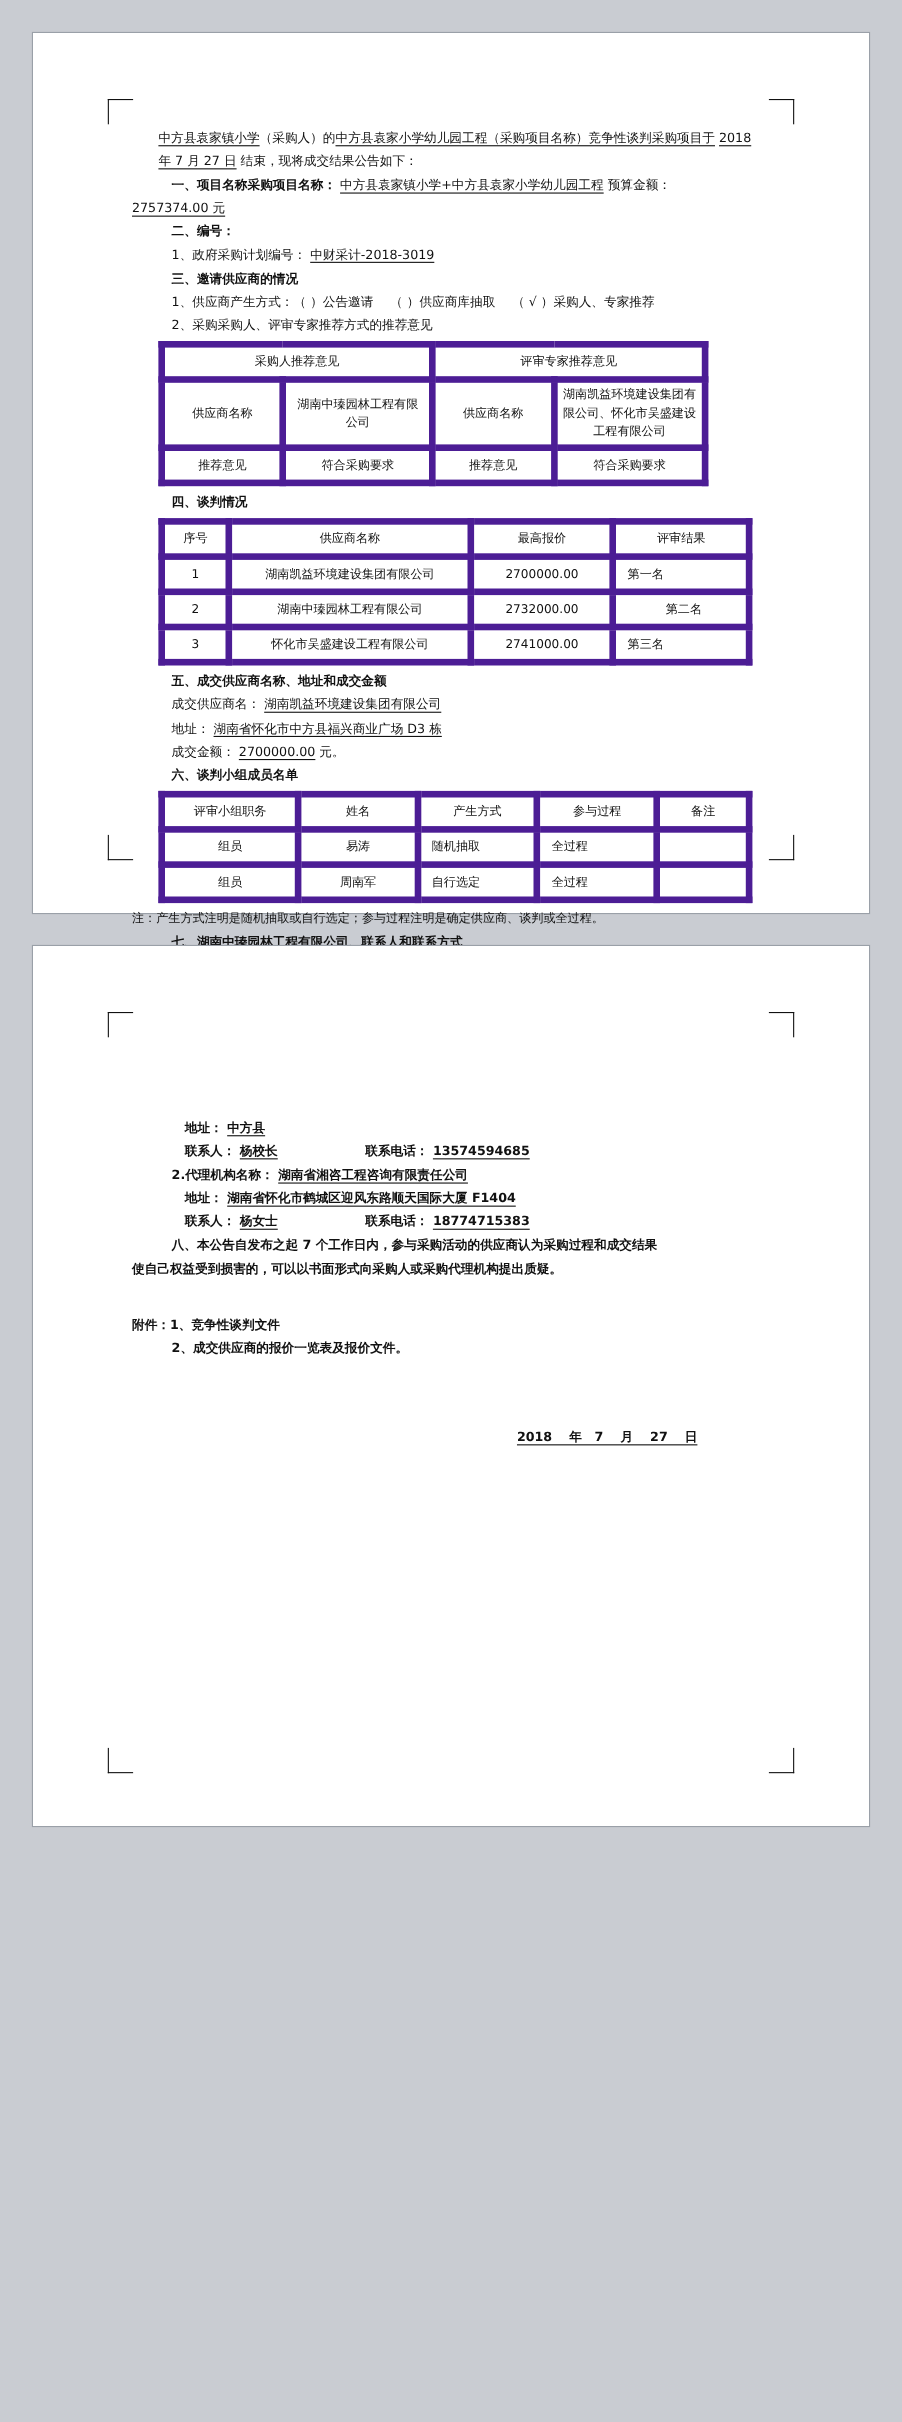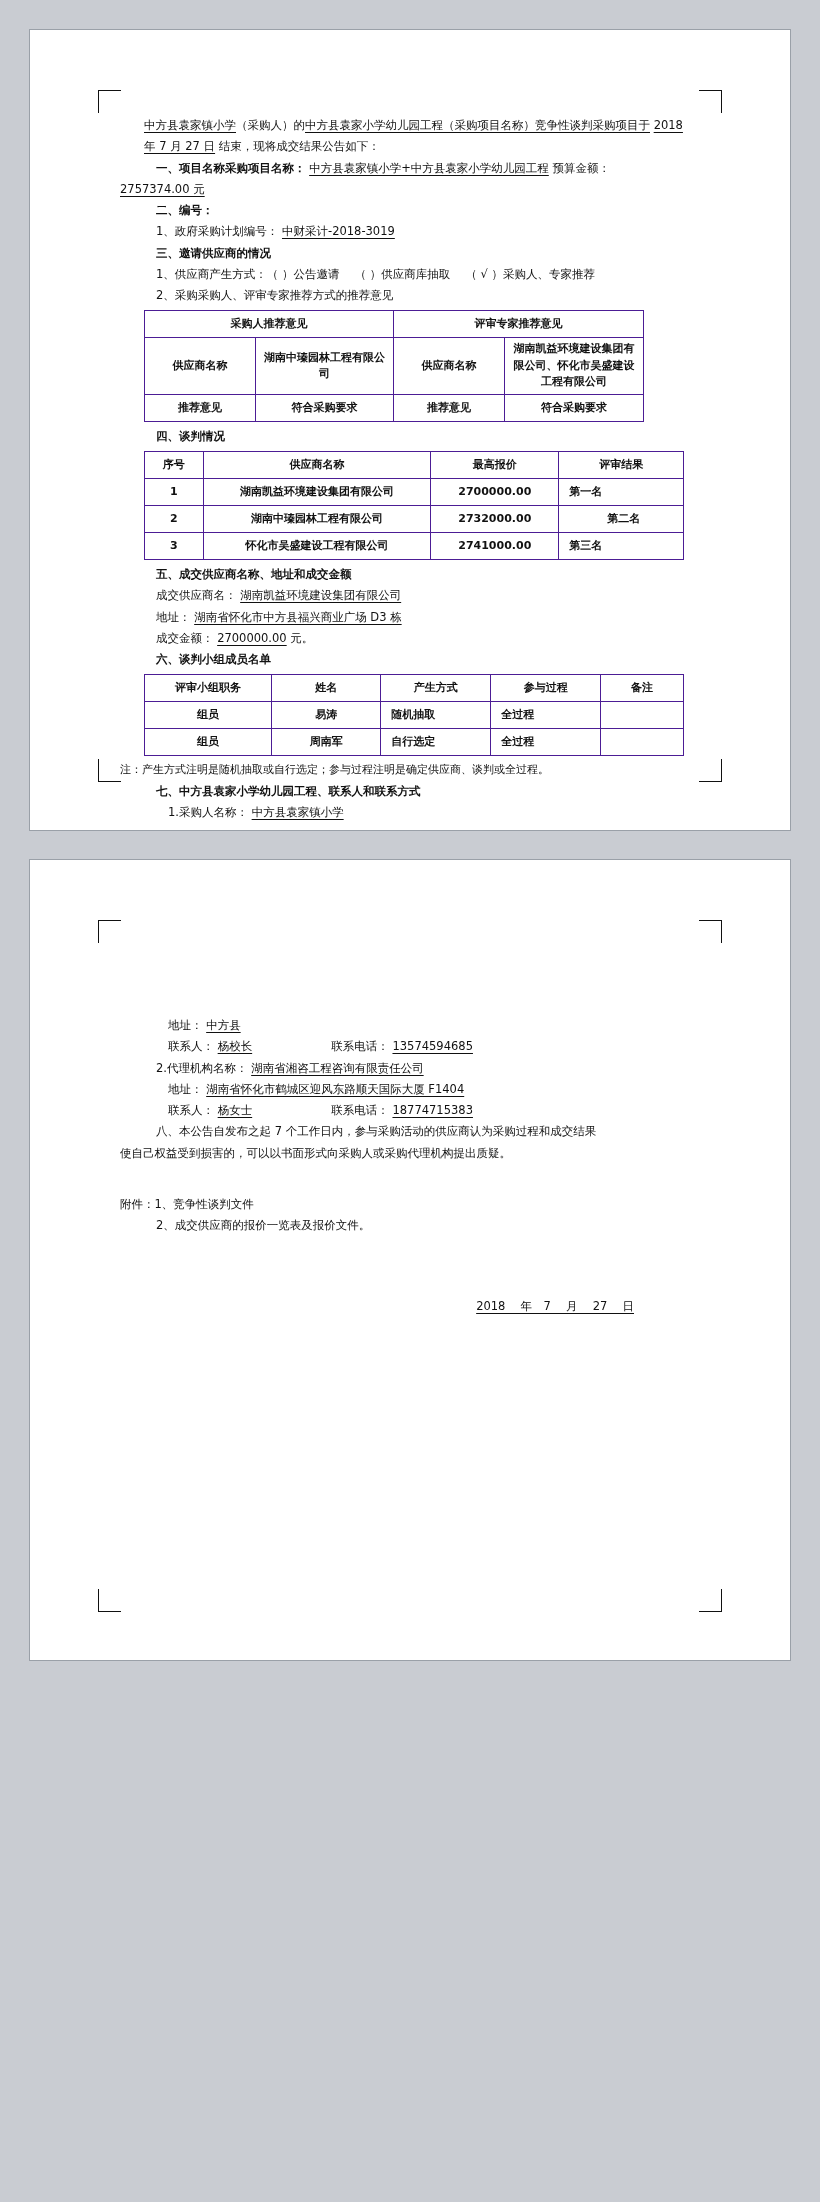--- a/index.html
+++ b/index.html
@@ -17,31 +17,31 @@
   .cmark{position:absolute;width:22px;height:22px;}
   .cmark.tl{border-left:1px solid #111;border-top:1px solid #111;left:68px;top:60px;}
   .cmark.tr{border-right:1px solid #111;border-top:1px solid #111;right:68px;top:60px;}
   .cmark.bl{border-left:1px solid #111;border-bottom:1px solid #111;left:68px;bottom:48px;}
   .cmark.br{border-right:1px solid #111;border-bottom:1px solid #111;right:68px;bottom:48px;}
   .body{
     position:absolute;left:90px;right:96px;top:85px;
     font-size:11.5px;line-height:1.85;color:#111;
     font-family:"DejaVu Sans","Liberation Sans",sans-serif;
   }
-  .page2 .body{top:155px;}
+  .page2 .body{top:155px;font-weight:bold;}
   p{margin:0;}
   .ind1{text-indent:0;}
   .ind2{padding-left:24px;}
   .ind3{padding-left:36px;}
   .ind4{padding-left:48px;}
   .u{ text-decoration:underline; text-underline-offset:3px;}
   .b{font-weight:bold;}
   .para{margin:0;}
   table.doc{border-collapse:collapse;margin:4px 0 4px 24px;font-size:11px;}
-  table.doc td,table.doc th{border:1px solid #4c1d95;padding:3px 5px;text-align:center;font-weight:bold;line-height:1.5;}
+  table.doc td,table.doc th{border:6px solid #4c1d95;padding:3px 5px;text-align:center;font-weight:normal;line-height:1.5;}
   .t1{width:500px;}
   .t1 td{height:20px;}
   .t1 .hcell{width:250px;}
   .t2{width:540px;}
   .t2 td{height:20px;}
   .t3{width:540px;}
   .t3 td{height:20px;}
   .sig{margin-top:60px;text-align:right;padding-right:60px;}
   .note{font-size:11px;}
   .gapline{height:10px;}
@@ -174,21 +174,21 @@
           <td>周南军</td>
           <td style="text-align:left;padding-left:10px">自行选定</td>
           <td style="text-align:left;padding-left:10px">全过程</td>
           <td></td>
         </tr>
       </tbody>
         </table>
 
       <p class="para note">注：产生方式注明是随机抽取或自行选定；参与过程注明是确定供应商、谈判或全过程。</p>
 
-      <p class="para ind3 b">七、中方县袁家小学幼儿园工程、联系人和联系方式</p>
+      <p class="para ind3 b">七、湖南中瑧园林工程有限公司、联系人和联系方式</p>
       <p class="para ind4">
         <span>1.采购人名称：</span>
         <span class="u">中方县袁家镇小学</span>
       </p>
 
     </div>
   </div>
 
   <div class="page page2">
     <div class="cmark tl"></div>

